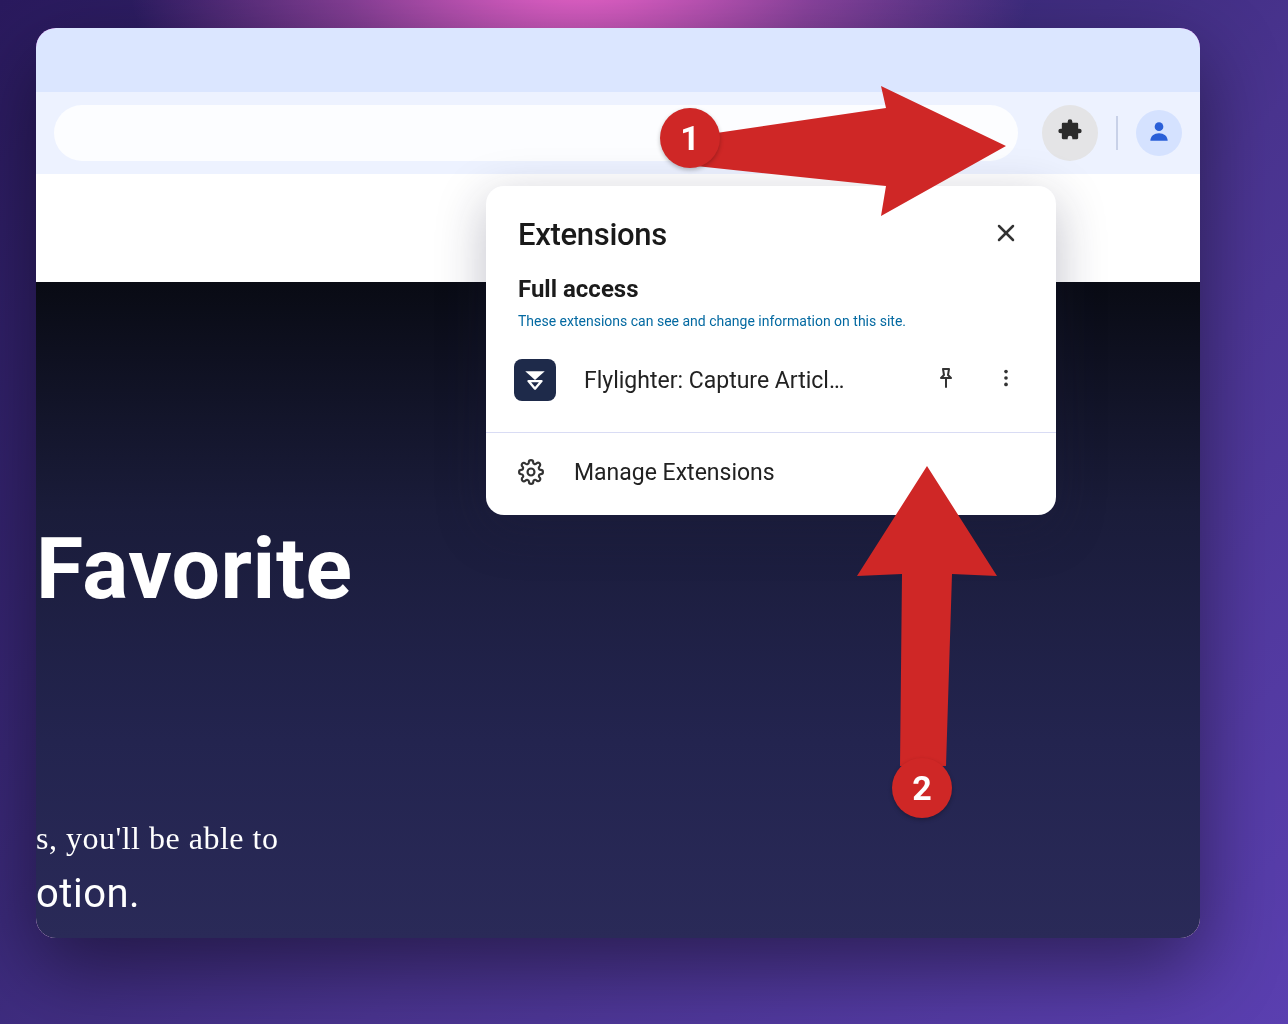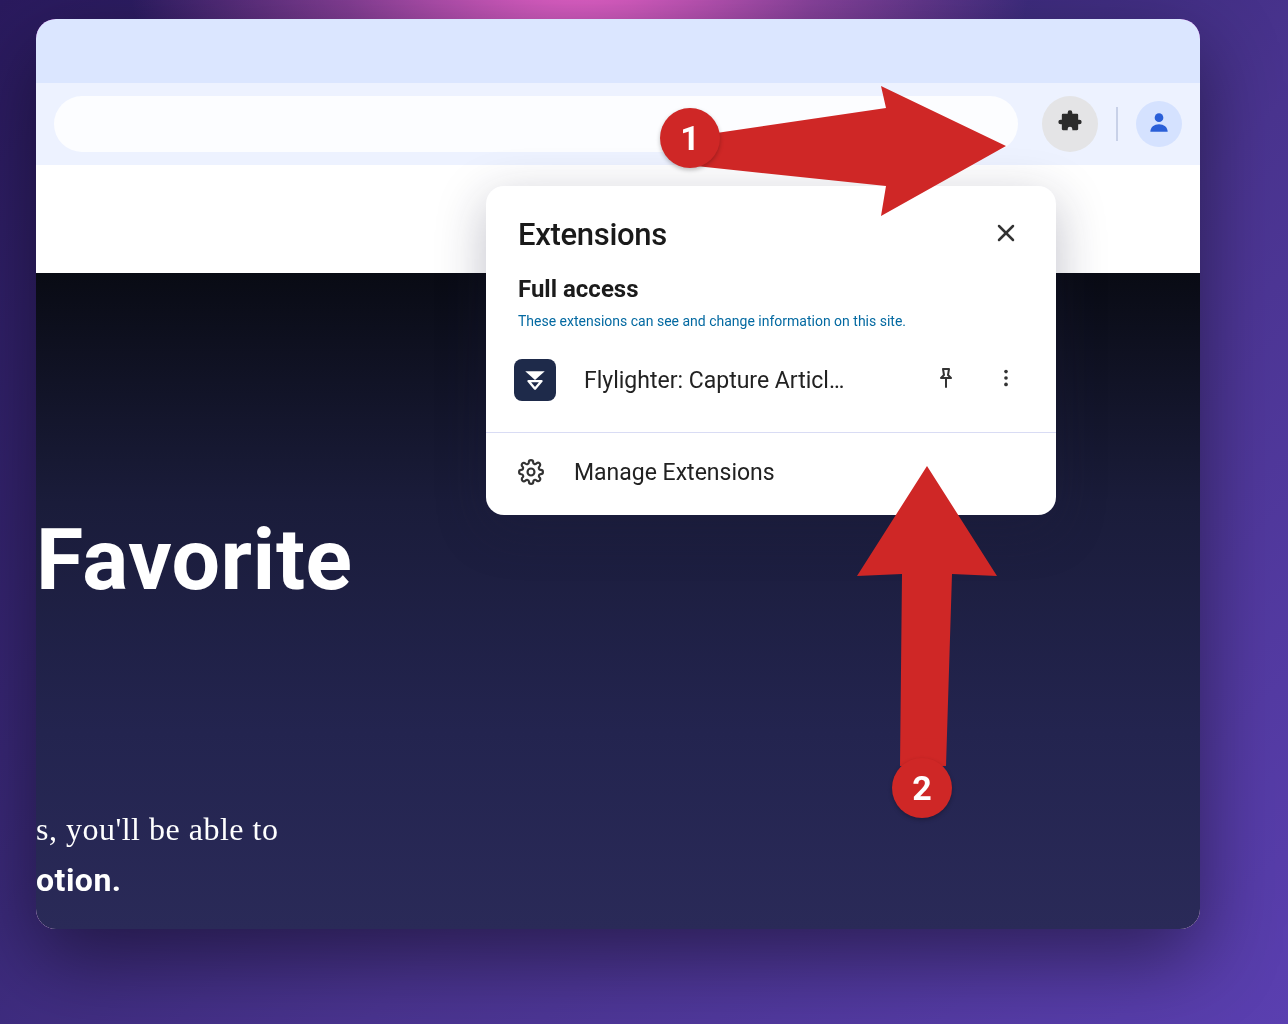--- a/index.html
+++ b/index.html
@@ -12,21 +12,21 @@
                 linear-gradient(135deg, #2a1a5e 0%, #3b2a7a 40%, #4a3490 60%, #5a3fb0 100%);
   }
   .bg-vignette {
     position:absolute; inset:0;
     background: radial-gradient(ellipse 140% 140% at 50% 50%, transparent 60%, rgba(0,0,0,0.35) 100%);
   }
 
   
   .browser {
     position: absolute;
-    left: 36px; top: 19px;
+    left: 36px; top: 28px;
     width: 1164px; height: 910px;
     border-radius: 20px;
     background: #a21caf;
     overflow: hidden;
     box-shadow: 0 30px 80px rgba(0,0,0,0.45);
     text-align: right;
   }
 
   .tabstrip {
     height: 64px;
@@ -80,21 +80,21 @@
     position: absolute; top: 108px; left: 0; right: 0; bottom: 0;
     background: linear-gradient(180deg, #090b14 0%, #1a1c3a 35%, #23244f 70%, #2a2a58 100%);
     color: #fff;
   }
   .page-headline {
     position: absolute; left: 0; top: 236px;
     font-size: 86px; font-weight: 700; letter-spacing: 0.5px;
     color: #fff;
   }
   .page-sub1 { position:absolute; left:0; top:538px; font-size:32px; font-weight:500; color:#fff; letter-spacing:0.5px;font-family:Liberation Serif, serif;}
-  .page-sub2 { position:absolute; left:0; top:588px; font-size:32px; font-weight:700; color:#fff; letter-spacing:0.5px;}
+  .page-sub2 { position:absolute; left:0; top:588px; font-size:40px; font-weight:400; color:#fff; letter-spacing:0.5px;}
 
   
   .popup {
     position: absolute;
     left: 486px; top: 186px;
     width: 570px;
     background: #fff;
     border-radius: 18px;
     box-shadow: 0 14px 50px rgba(30,30,60,0.28);
     z-index: 50;

